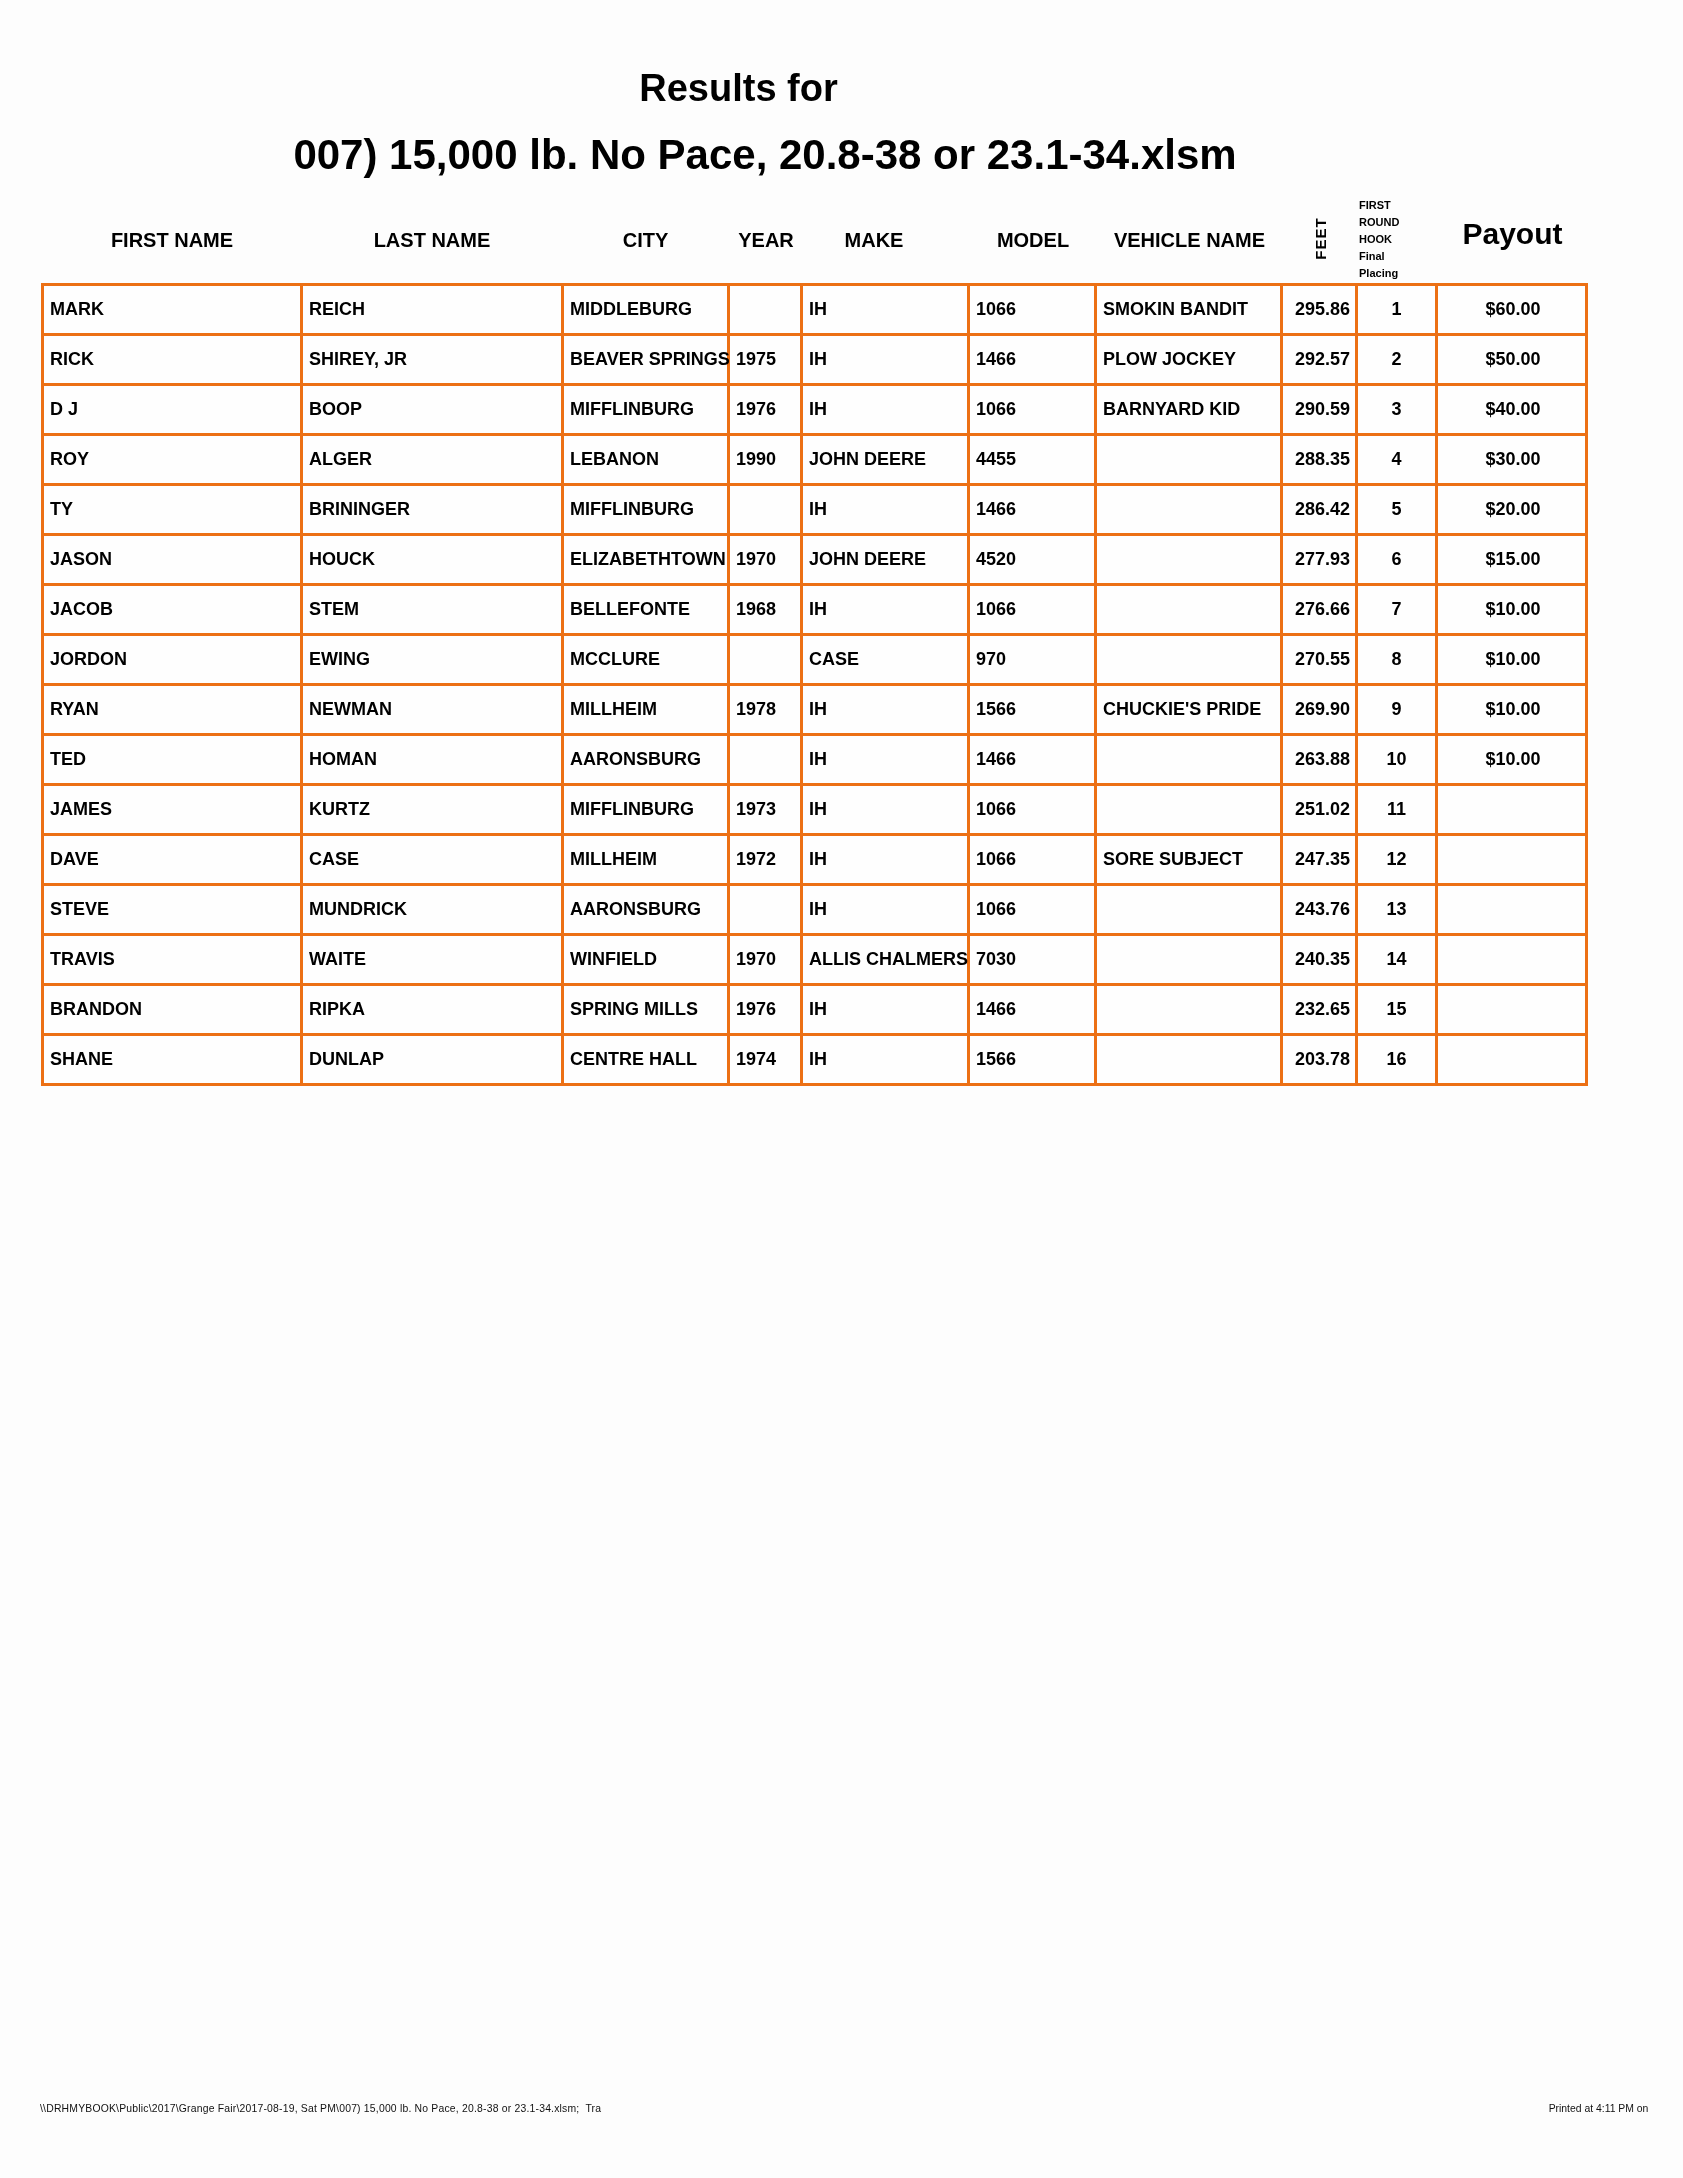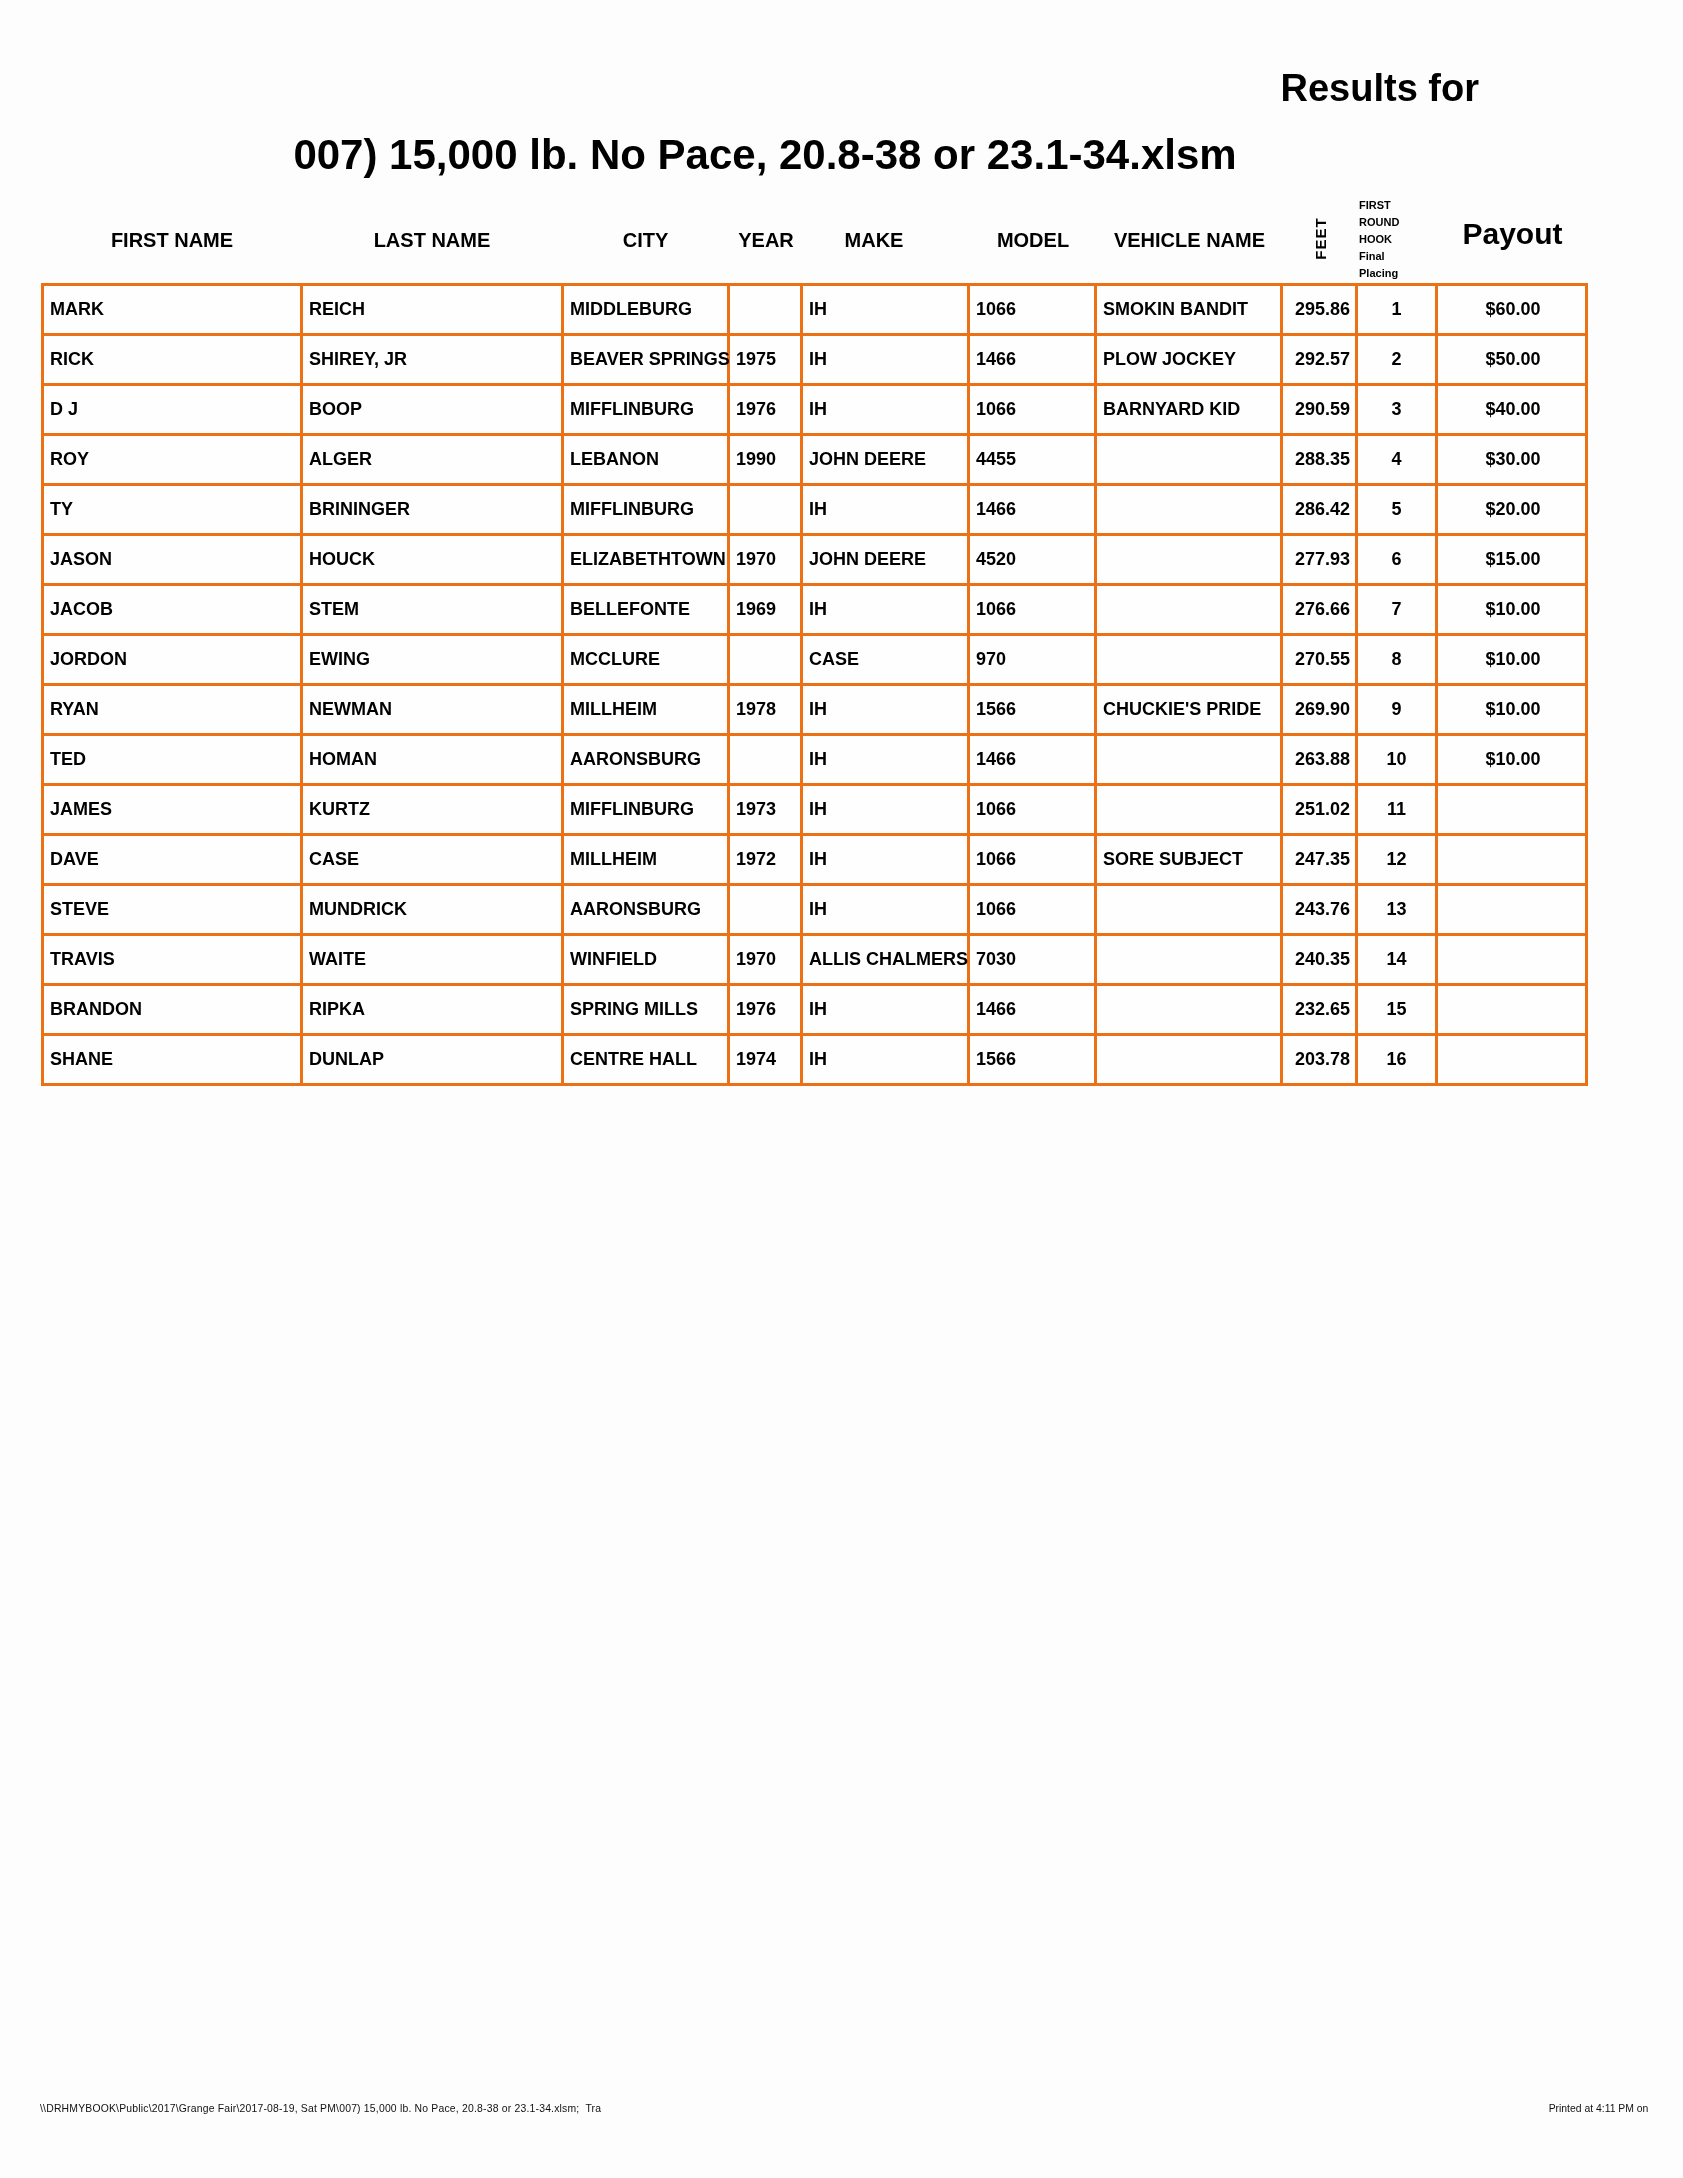--- a/index.html
+++ b/index.html
@@ -3,21 +3,21 @@
 <meta charset="utf-8">
 <style>
   :root { --border-color:#EC7014; }
   * { margin:0; padding:0; box-sizing:border-box; }
   html,body { background:#ffffff; }
   .page {
     position:relative; width:1683px; height:2178px; background:#fdfdfd;
     font-family:"Liberation Sans", sans-serif; color:#000; overflow:hidden;
   }
   .title1 {
-    position:absolute; top:67px; left:12px; width:1467px; text-align:right;
+    position:absolute; top:67px; left:5px; width:1467px; text-align:center;
     font-size:38px; font-weight:bold;
   }
   .title2 {
     position:absolute; top:131px; left:0; width:1530px; text-align:center;
     font-size:42px; font-weight:bold;
   }
   .col-header {
     position:absolute; top:226px; height:28px; line-height:28px;
     text-align:center; font-size:20px; font-weight:bold; white-space:nowrap;
   }
@@ -161,21 +161,21 @@
     <div class="cell">JOHN DEERE</div>
     <div class="cell">4520</div>
     <div class="cell"></div>
     <div class="cell feet">277.93</div>
     <div class="cell place">6</div>
     <div class="cell payout">$15.00</div>
 
     <div class="cell">JACOB</div>
     <div class="cell">STEM</div>
     <div class="cell">BELLEFONTE</div>
-    <div class="cell">1969</div>
+    <div class="cell">1968</div>
     <div class="cell">IH</div>
     <div class="cell">1066</div>
     <div class="cell"></div>
     <div class="cell feet">276.66</div>
     <div class="cell place">7</div>
     <div class="cell payout">$10.00</div>
 
     <div class="cell">JORDON</div>
     <div class="cell">EWING</div>
     <div class="cell">MCCLURE</div>

